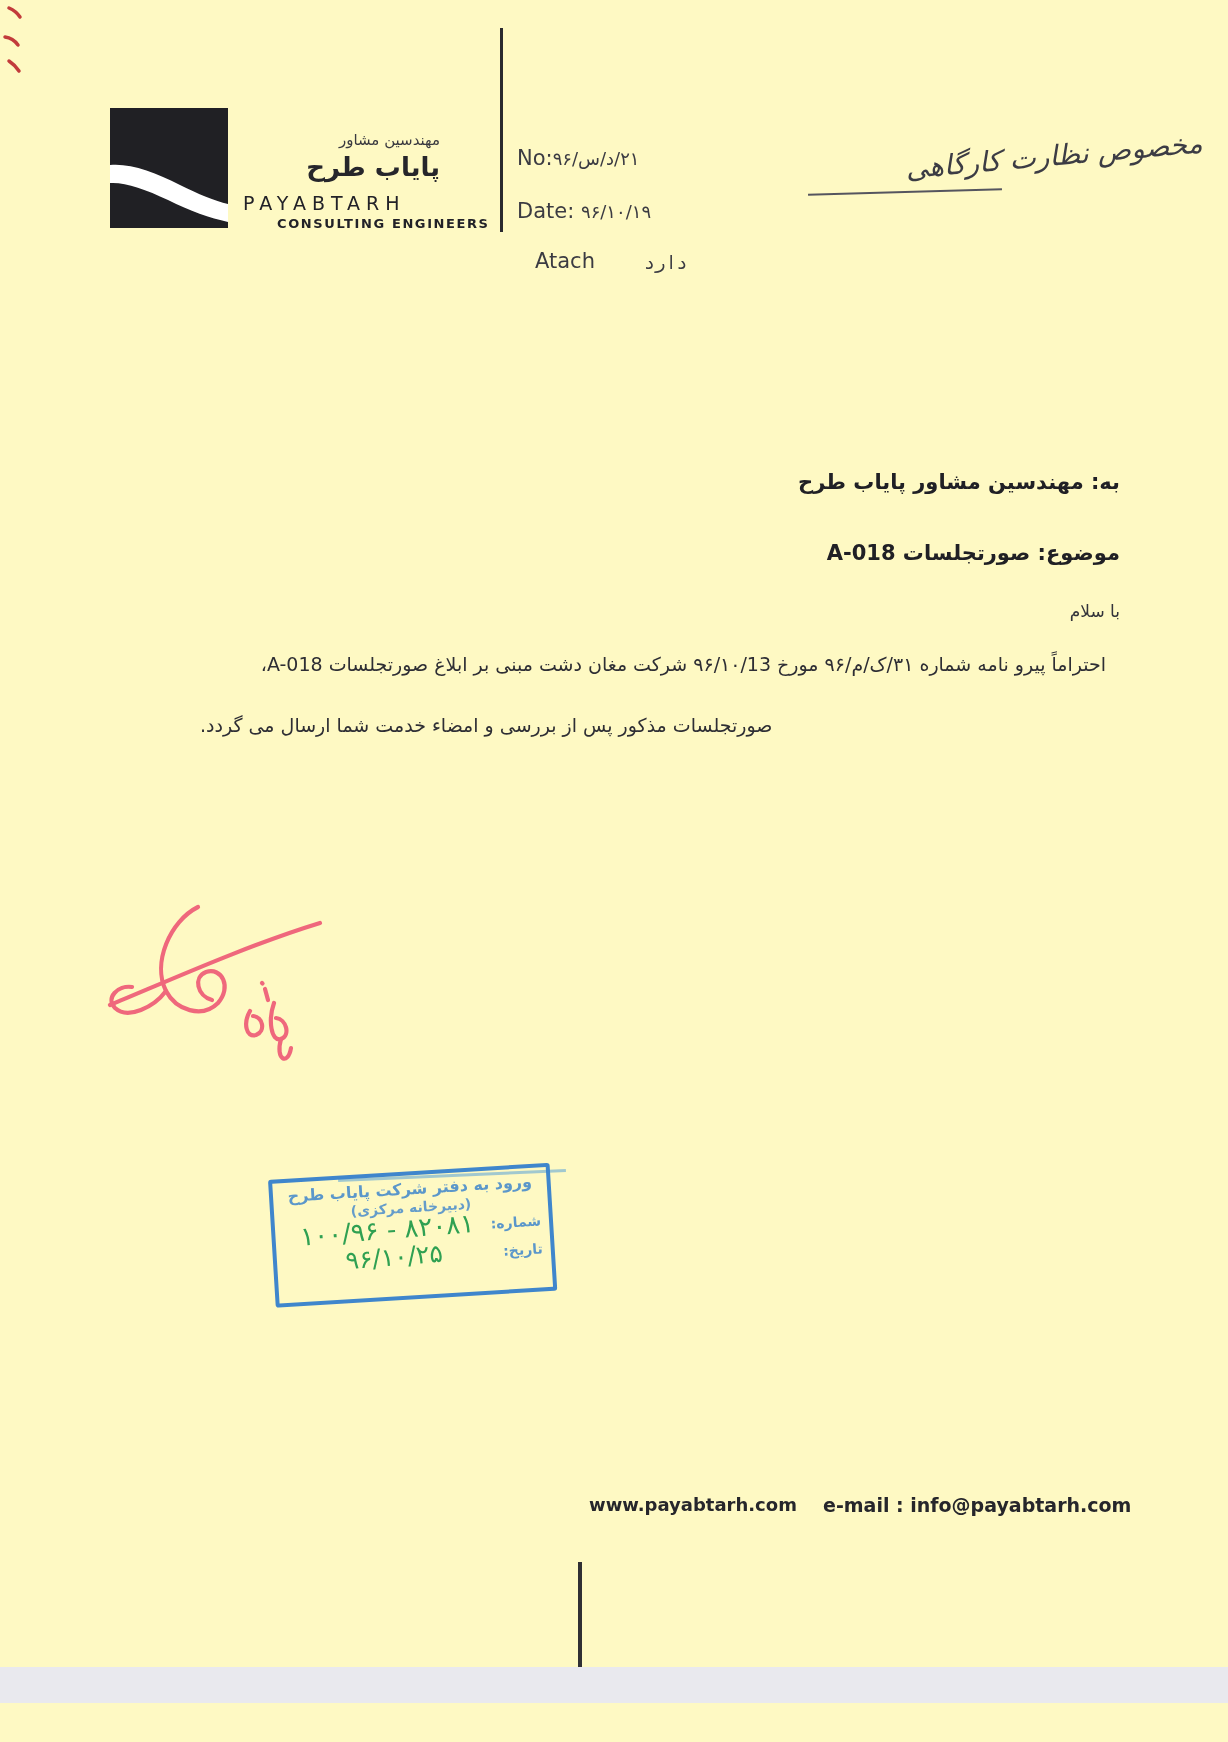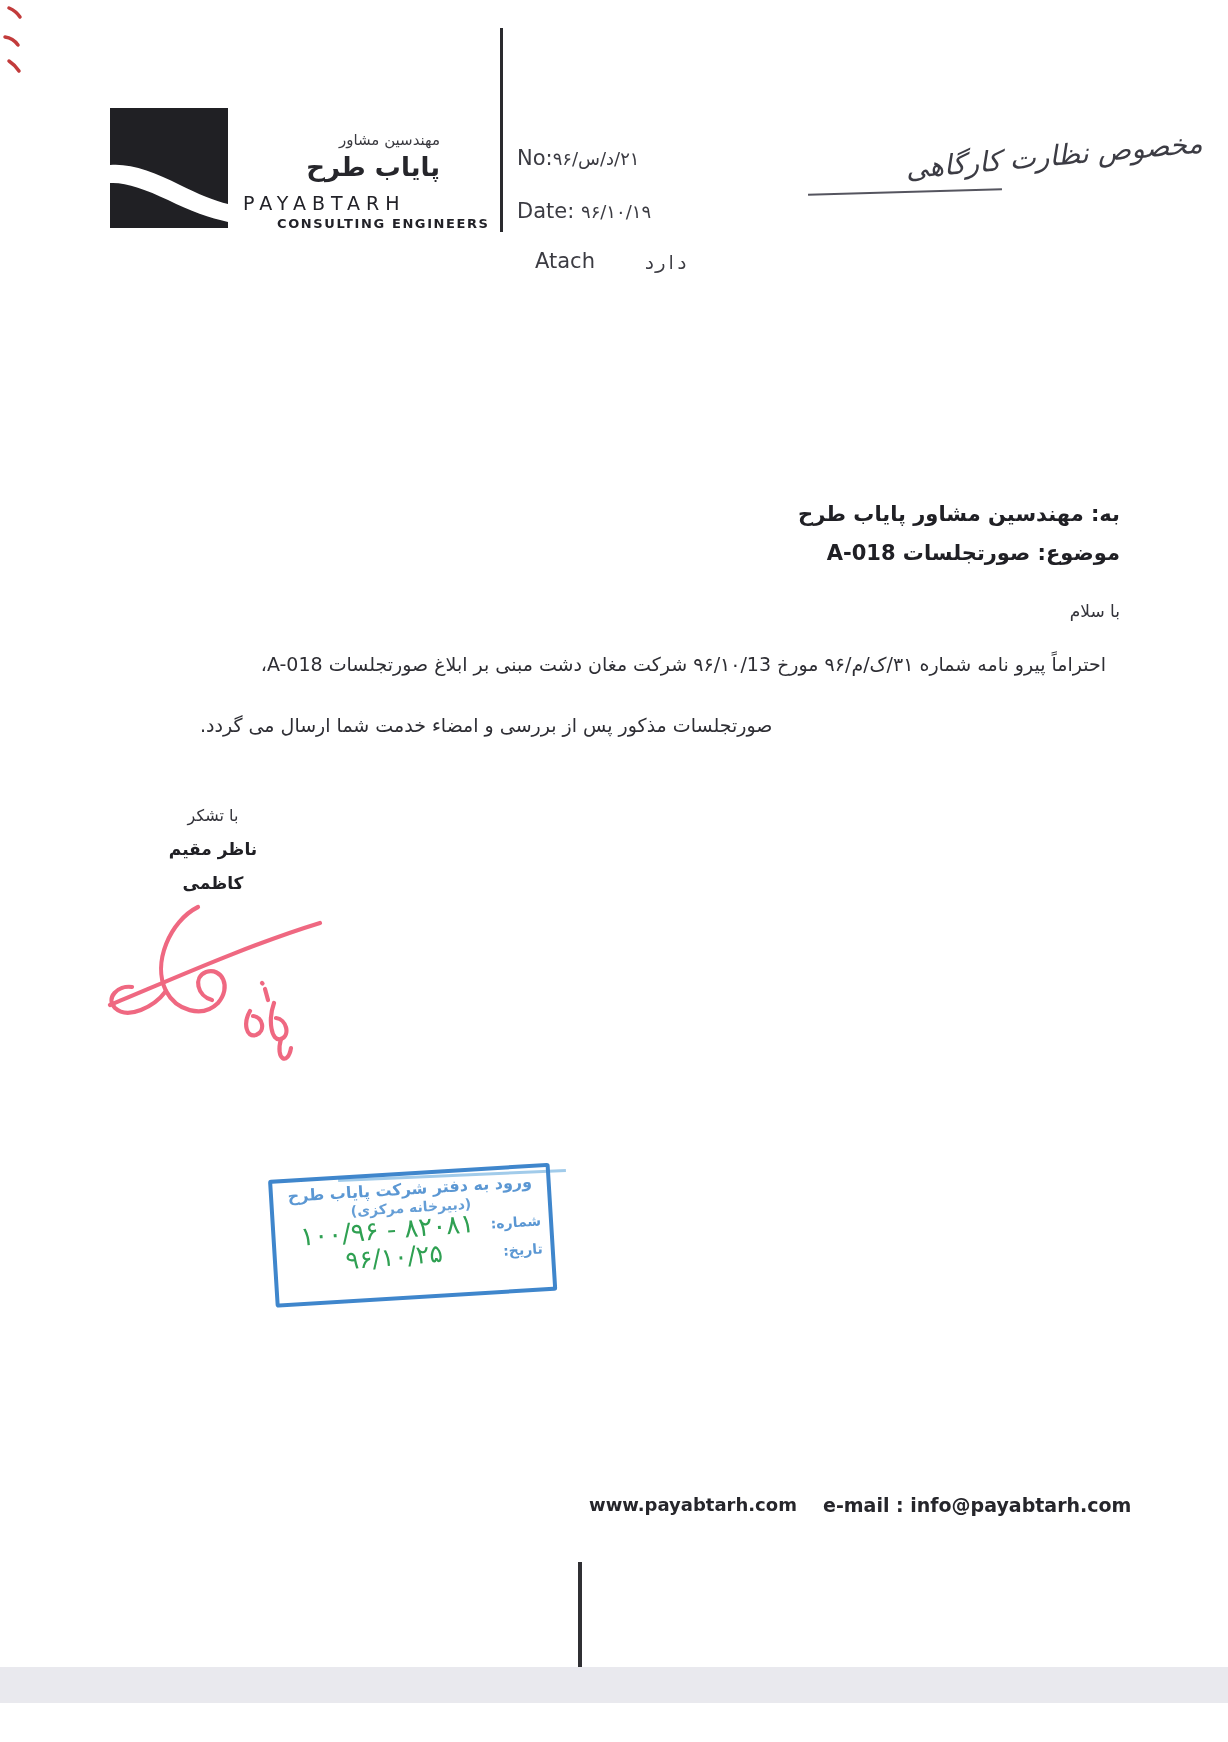--- a/index.html
+++ b/index.html
@@ -1,18 +1,18 @@
 <!DOCTYPE html>
 <html style="--stamp-blue: #3f86cc; --stamp-green: #2fa052;"><head>
 <meta charset="utf-8">
 <style>
   html,body{margin:0;padding:0;background:#9a9aa0;}
   .page{
     position:relative; width:1228px; height:1742px; margin:0 auto;
-    background:#ffffff; overflow:hidden;
+    background:#fef9c3; overflow:hidden;
     font-family:"DejaVu Sans", sans-serif; color:#2b2b2e;
   }
   .abs{position:absolute;}
   
   .logo-box{left:110px; top:108px; width:118px; height:120px; background:#202024;}
   .brand-fa-small{left:300px; top:131px; width:140px; text-align:right; font-size:15px; color:#3a3a40;}
   .brand-fa{left:280px; top:152px; width:160px; text-align:right; font-size:26px; font-weight:bold; color:#26262b;}
   .brand-en{left:243px; top:192px; font-size:19px; font-weight:normal; letter-spacing:6px; color:#222228;}
   .brand-en-sub{left:277px; top:216px; font-size:13px; font-weight:bold; letter-spacing:1.6px; color:#222228;}
   .v-divider{left:500px; top:28px; width:3px; height:204px; background:#2a2a2e;}
@@ -22,21 +22,21 @@
   .meta-atach{left:517px; top:249px;margin-left:18px;}
   .meta-fa{font-size:18px; color:#3b3b42;}
   .atach-val{left:644px; top:252px; font-size:18px; color:#3b3b42;font-family:Liberation Mono, monospace;}
   .hand-note{
     left:905px; top:138px; width:330px; text-align:left;
     font-size:28px; font-style:italic; color:#3c3c44;
     transform:rotate(-5deg); letter-spacing:-1px; white-space:nowrap;
   }
   .hand-underline{left:808px; top:191px; width:194px; border-top:2px solid #55555f; transform:rotate(-1.6deg);}
   
-  .to-line{right:108px; top:470px; font-size:21px; font-weight:bold; color:#202025; white-space:nowrap;margin-top:32px;}
+  .to-line{right:108px; top:470px; font-size:21px; font-weight:bold; color:#202025; white-space:nowrap;}
   .subject-line{right:108px; top:541px; font-size:21px; font-weight:bold; color:#202025; white-space:nowrap;}
   .salam{right:108px; top:601px; font-size:17px; color:#33333a; white-space:nowrap;}
   .para1{right:122px; top:653px; font-size:19px; color:#2e2e34; white-space:nowrap;}
   .para2{left:200px; top:714px; font-size:19px; color:#2e2e34; white-space:nowrap;}
   
   .closing{left:148px; top:806px; width:130px; text-align:center;}
   .thanks{font-size:16px; color:#33333a;}
   .sig-title{margin-top:14px; font-size:17px; font-weight:bold; color:#202025;}
   .sig-name{margin-top:14px; font-size:17px; font-weight:bold; color:#202025;}
   .signature-svg{left:98px; top:893px;}
@@ -98,25 +98,20 @@
 
   <div class="abs hand-note rtl">مخصوص نظارت کارگاهی</div>
   <div class="abs hand-underline"></div>
 
   <div class="abs to-line rtl">به: مهندسین مشاور پایاب طرح</div>
   <div class="abs subject-line rtl">موضوع: صورتجلسات A-018</div>
   <div class="abs salam rtl">با سلام</div>
   <div class="abs para1 rtl">احتراماً پیرو نامه شماره ۳۱/ک/م/۹۶ مورخ ۹۶/۱۰/13 شرکت مغان دشت مبنی بر ابلاغ صورتجلسات A-018،</div>
   <div class="abs para2 rtl">صورتجلسات مذکور پس از بررسی و امضاء خدمت شما ارسال می گردد.</div>
 
-  <div class="abs closing">
-    <div class="thanks rtl">با تشکر</div>
-    <div class="sig-title rtl">ناظر مقیم</div>
-    <div class="sig-name rtl">کاظمی</div>
-  </div>
 
   <svg class="abs signature-svg" width="235" height="195" viewBox="0 0 235 195">
     <g fill="none" stroke="#ee5c77" stroke-width="4.2" stroke-linecap="round" opacity="0.92">
       <path d="M100,14 C72,28 54,70 68,98 C78,117 104,126 120,110 C134,94 124,74 108,79 C95,84 99,103 114,107"></path>
       <path d="M68,98 C56,114 30,127 17,115 C7,105 20,92 34,94"></path>
       <path d="M12,112 C70,88 150,52 222,30"></path>
       <path d="M152,118 C145,130 148,145 158,142 C168,138 165,124 155,123"></path>
       <path d="M167,96 L170,107"></path>
       <path d="M176,110 C170,127 173,149 183,146 C193,142 188,126 178,125"></path>
       <path d="M183,146 C177,167 190,173 193,155"></path>

